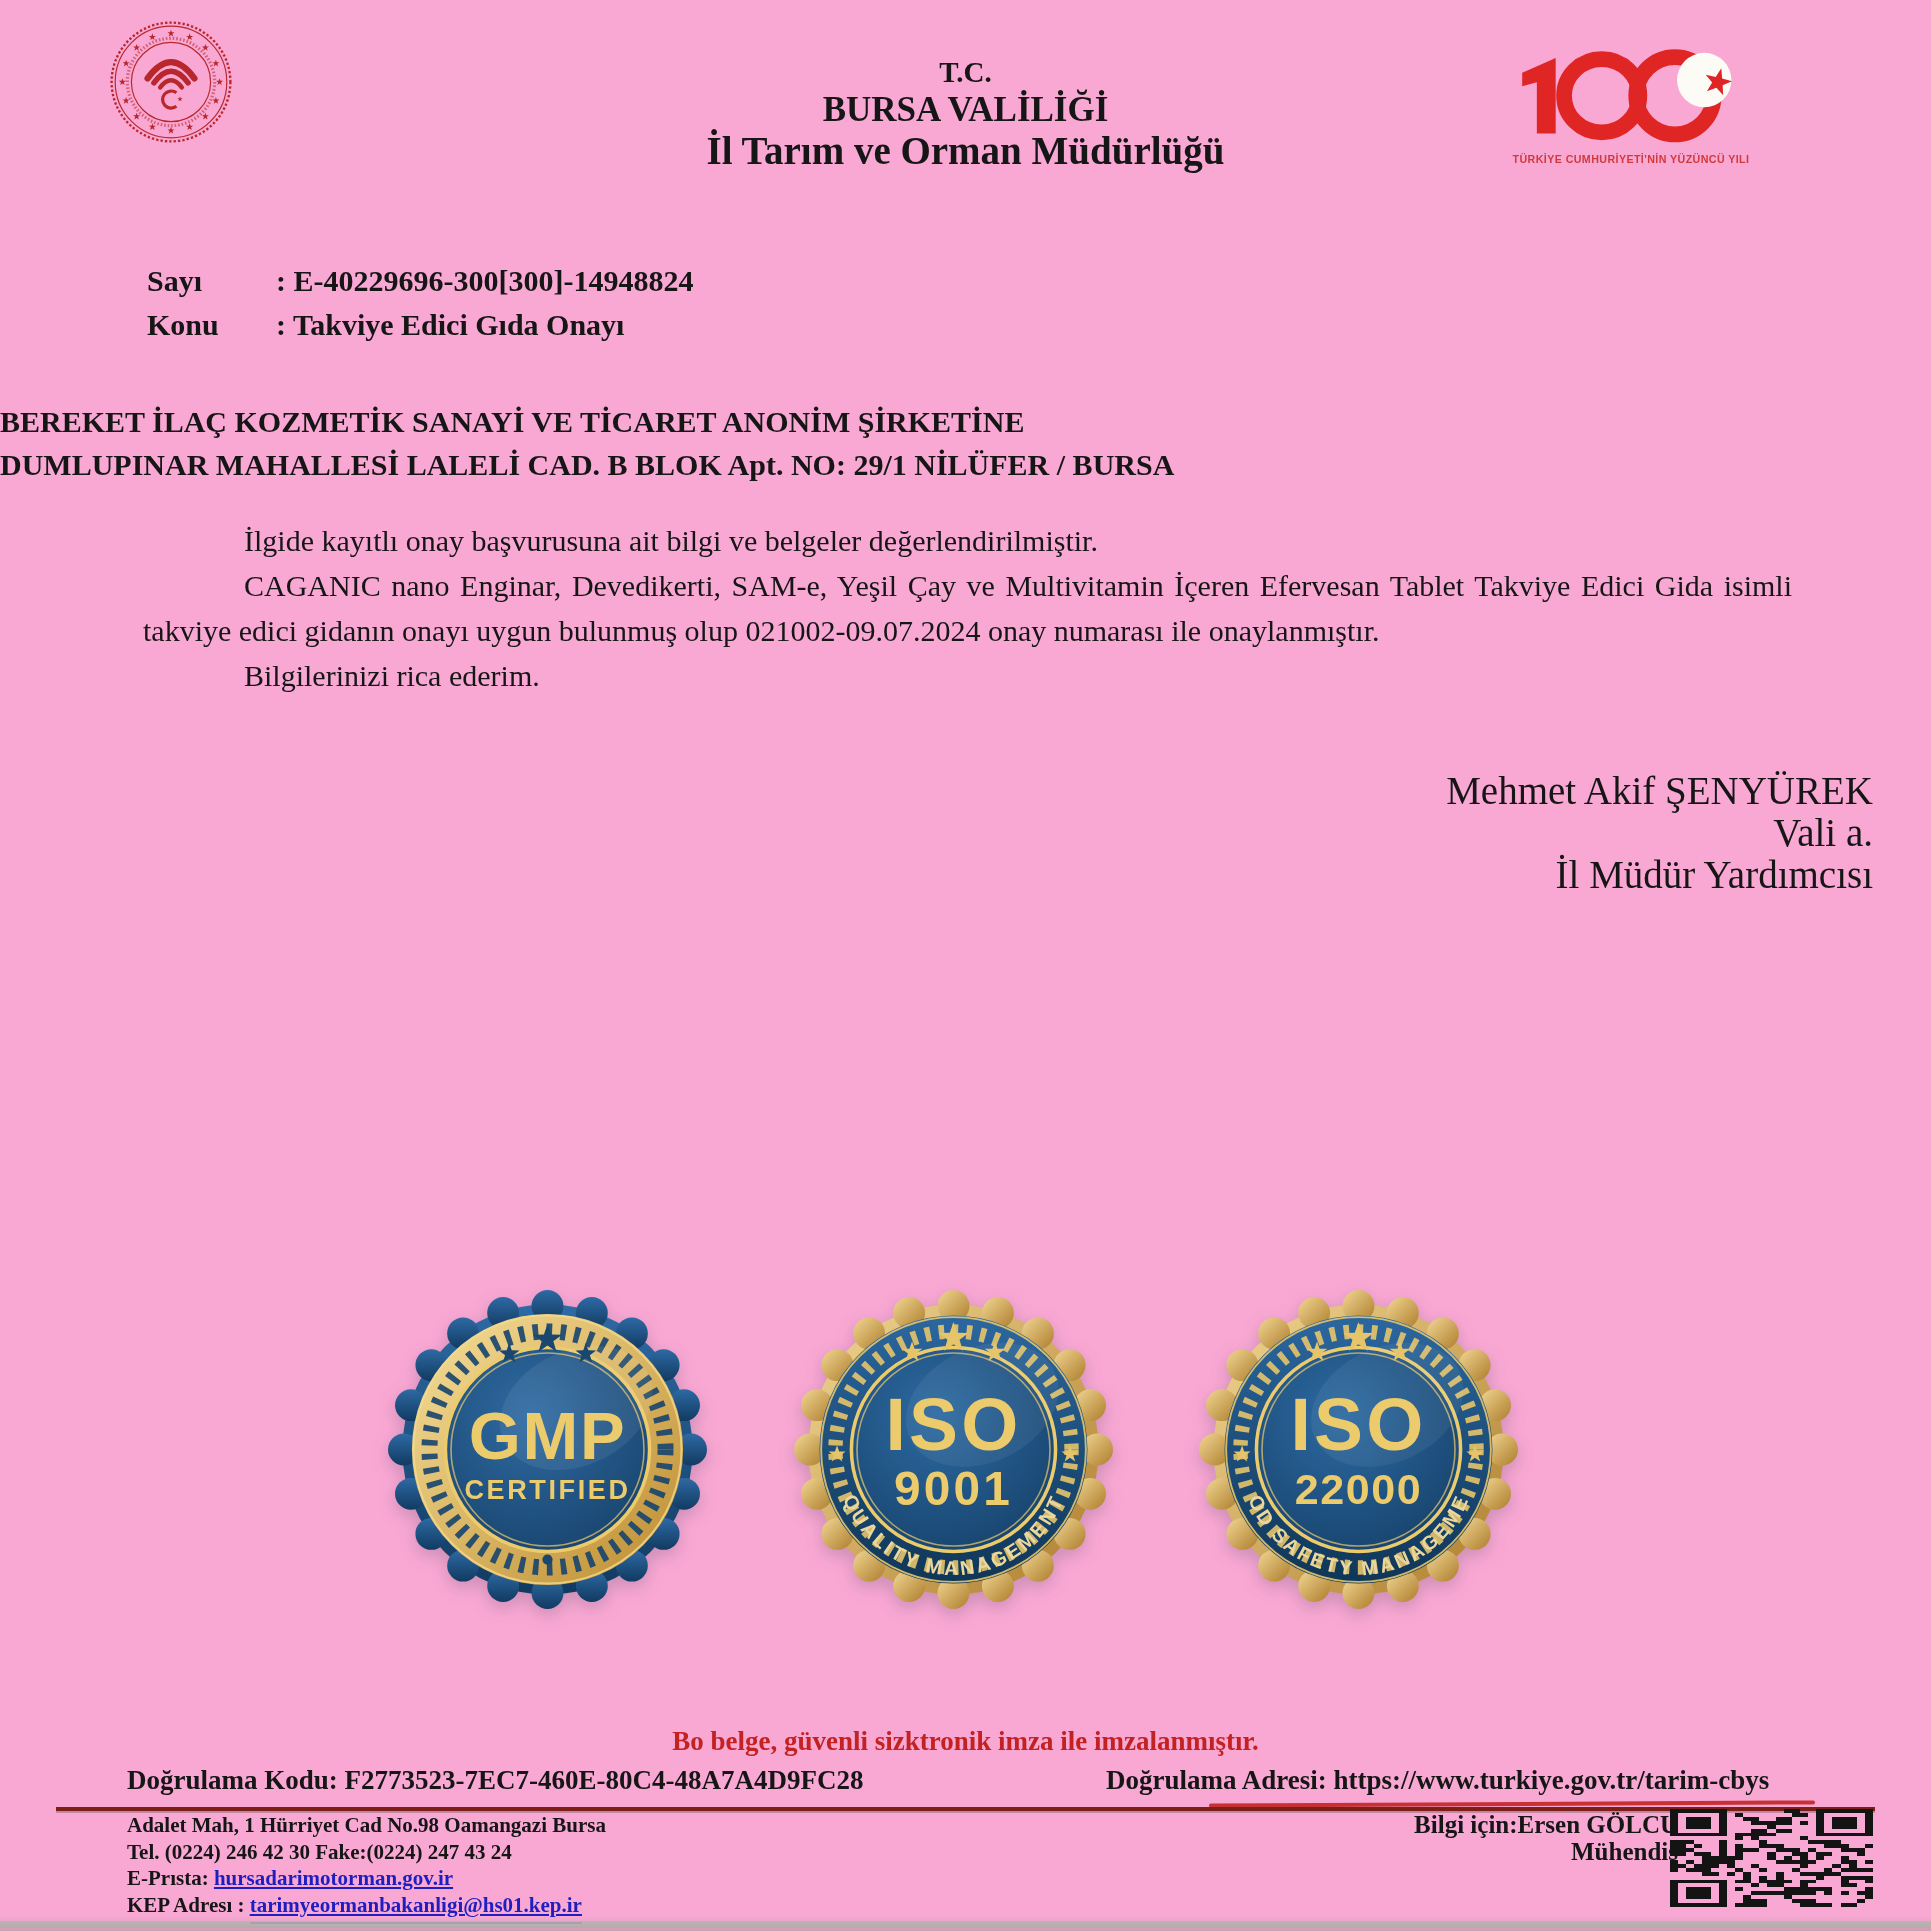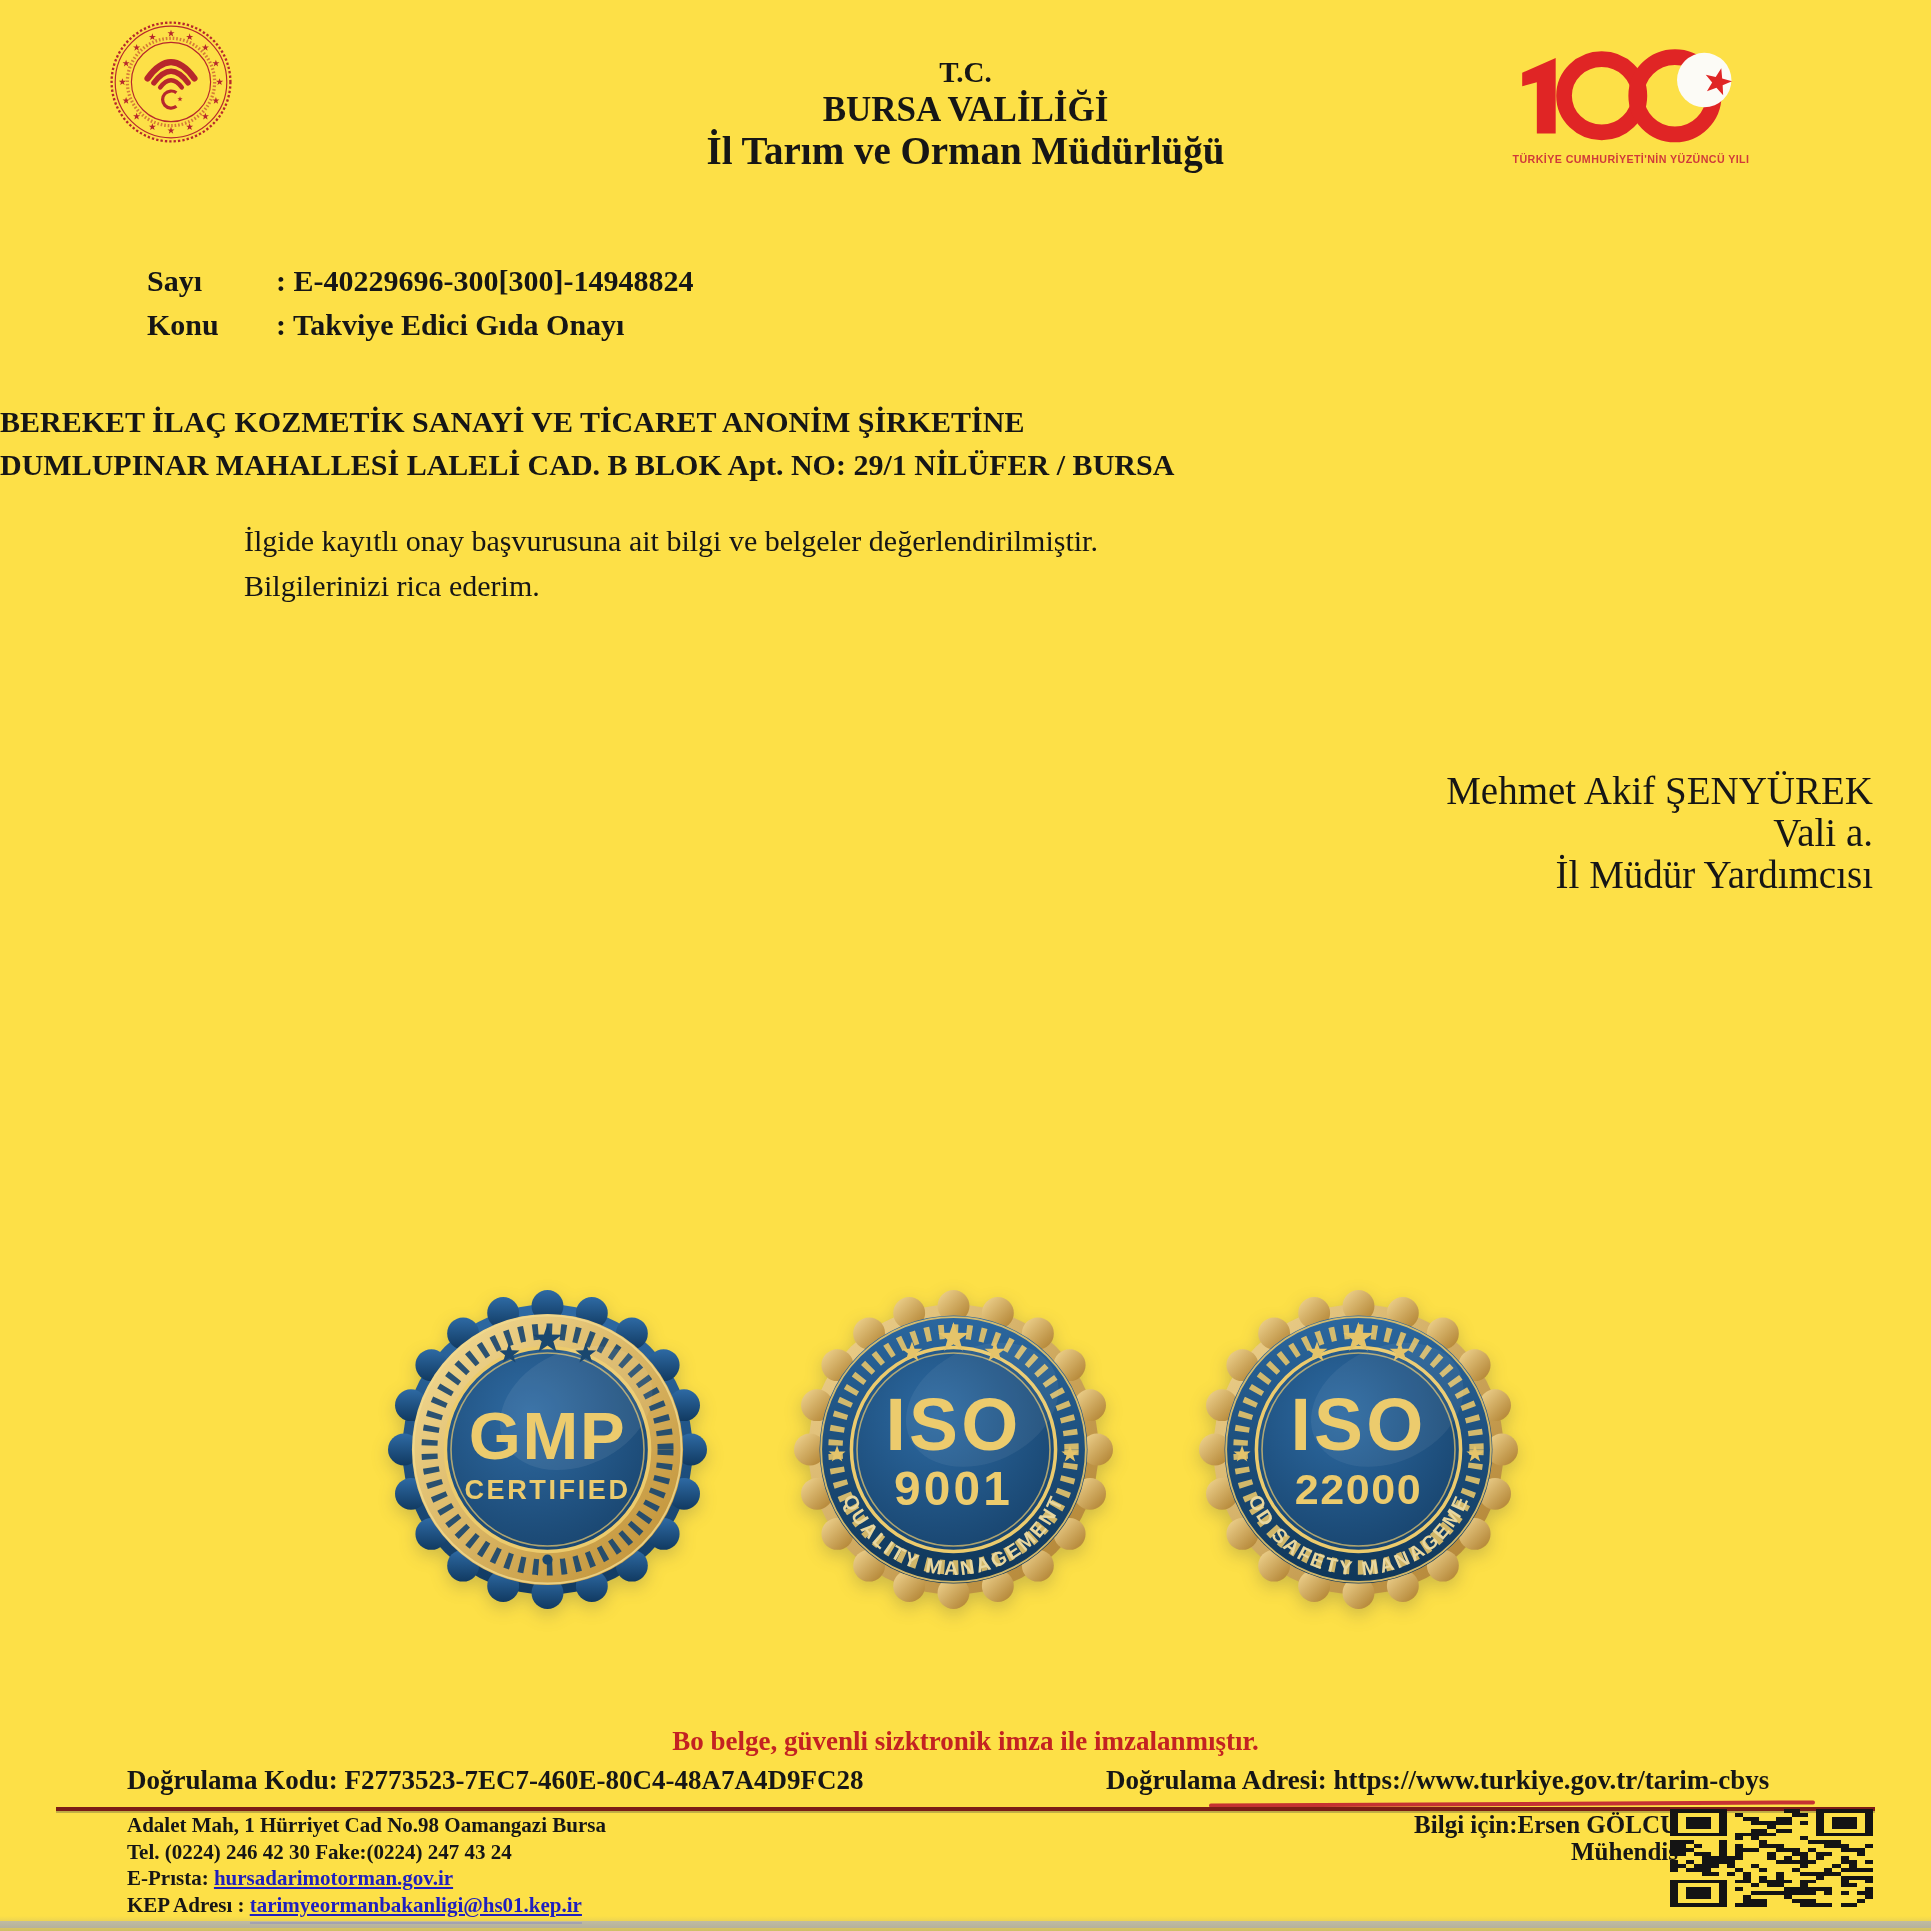--- a/index.html
+++ b/index.html
@@ -1,16 +1,16 @@
 <!DOCTYPE html>
 <html><head>
 <meta charset="utf-8">
 <style>
   html,body{margin:0;padding:0;background:#e8e8e4;}
-  .page{position:relative;width:1931px;height:1931px;background:#fde047;overflow:hidden;
+  .page{position:relative;width:1931px;height:1931px;background:#f9a8d4;overflow:hidden;
         font-family:"Liberation Serif","DejaVu Serif",serif;color:#161616;}
 
   
   .seal-svg{position:absolute;left:108px;top:19.3px;width:126px;height:126px;}
   .header-center{position:absolute;left:0;right:0;top:56px;text-align:center;font-weight:bold;}
   .h-tc{font-size:29px;line-height:33px;}
   .h-org{font-size:35px;line-height:42px;}
   .h-dept{font-size:39px;line-height:39px;}
   .logo100{position:absolute;left:1495px;top:39px;width:272px;height:147px;}
   .logo-caption{font-family:"Liberation Sans","DejaVu Sans",sans-serif;font-weight:bold;letter-spacing:.4px;}
@@ -133,20 +133,21 @@
     </div>
   </div>
 
   <div class="recipient">
     <div>BEREKET İLAÇ KOZMETİK SANAYİ VE TİCARET ANONİM ŞİRKETİNE</div>
     <div>DUMLUPINAR MAHALLESİ LALELİ CAD. B BLOK Apt. NO: 29/1 NİLÜFER / BURSA</div>
   </div>
 
   <div class="body-text">
     <p>İlgide kayıtlı onay başvurusuna ait bilgi ve belgeler değerlendirilmiştir.</p>
+    <p>CAGANIC nano Enginar, Devedikerti, SAM-e, Yeşil Çay ve Multivitamin İçeren Efervesan Tablet Takviye Edici Gida isimli takviye edici gidanın onayı uygun bulunmuş olup 021002-09.07.2024 onay numarası ile onaylanmıştır.</p>
     <p>Bilgilerinizi rica ederim.</p>
   </div>
 
   <div class="signature">
     <div>Mehmet Akif ŞENYÜREK</div>
     <div>Vali a.</div>
     <div>İl Müdür Yardımcısı</div>
   </div>
 
   <svg class="badge" style="left:388px;top:1290px" viewBox="0 0 200 200">

